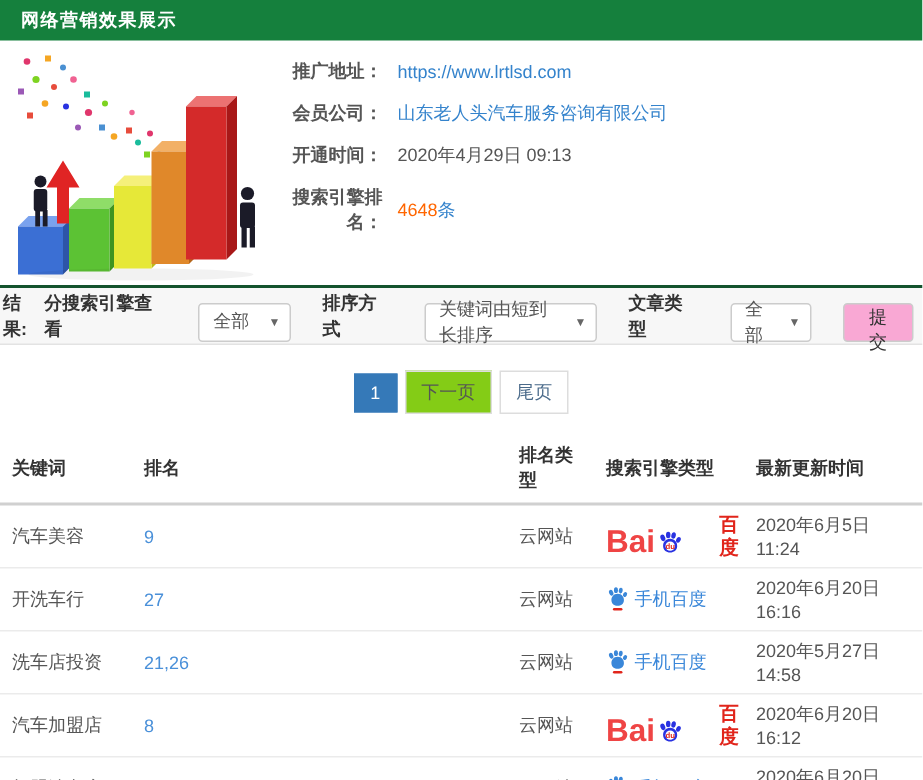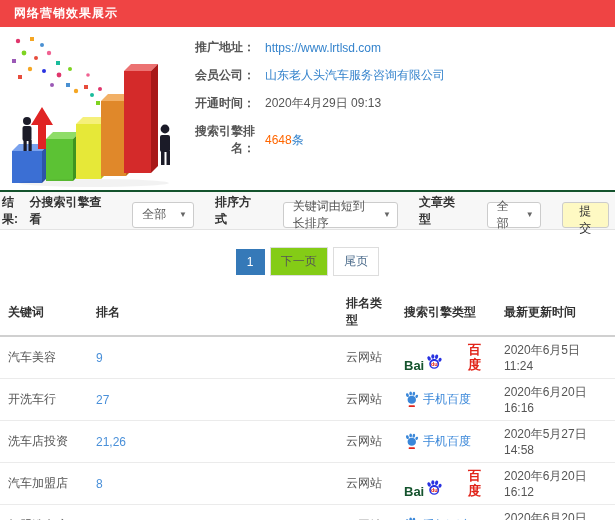--- a/index.html
+++ b/index.html
@@ -1,20 +1,20 @@
 <!DOCTYPE html>
 <html><head>
 <meta charset="utf-8">
 <style>
   * { margin:0; padding:0; box-sizing:border-box; }
   html,body { width:615px; height:520px; overflow:hidden; background:#fff;
     font-family:"Liberation Sans","DejaVu Sans",sans-serif; font-size:12px; color:#555; }
 
   
-  .app-header { height:27px; background:#ef4444; color:#fff; line-height:27px;
+  .app-header { height:27px; background:#15803d; color:#fff; line-height:27px;
     padding-left:14px; font-size:12px; font-weight:bold; letter-spacing:1px; }
 
   
   .top-section { display:flex; height:163px; }
   .chart-wrap { width:175px; padding:4px 0 0 4px; }
   .info-panel { flex:1; padding-top:12px; }
   .info-row { display:flex; align-items:center; margin-bottom:11px; }
   .info-label { width:80px; text-align:right; font-weight:bold; color:#555; flex:0 0 80px; }
   .info-value { margin-left:10px; color:#555; }
   a.link { color:#3483cc; text-decoration:none; cursor:pointer; }
@@ -26,21 +26,21 @@
     border-bottom:1px solid #e3e3e3; display:flex; align-items:center; padding:0 6px 0 2px; }
   .result-label { font-weight:bold; color:#333; }
   .filter-controls { margin-left:auto; display:flex; align-items:flex-end; gap:21px; }
   .filter-name { font-weight:bold; color:#333; }
   .select-box { background:#fff; border:1px solid #ccc; border-radius:3px; height:26px;
     display:flex; align-items:center; padding:0 6px 0 9px; cursor:pointer; color:#555; }
   .select-box .caret { margin-left:auto; padding-left:10px; font-size:8px; color:#666; }
   .sel-engine { width:63px; }
   .sel-sort { width:118px; }
   .sel-type { width:55px; }
-  .submit-btn { height:26px; padding:0 11px; background:#fef9c3; border:1px solid #ccc;
+  .submit-btn { height:26px; padding:0 11px; background:#f9a8d4; border:1px solid #ccc;
     border-radius:3px; color:#333; cursor:pointer; font-size:12px;
     font-family:"Liberation Sans","DejaVu Sans",sans-serif; }
 
   
   .pagination { text-align:center; margin:17px 0 13px 0; }
   .page-btn { display:inline-block; min-width:28px; padding:5px 10px; margin:0 1px;
     border:1px solid #ddd; font-size:12px; cursor:pointer; vertical-align:middle; }
   .page-btn.active { background:#3579b8; border-color:#3579b8; color:#fff; }
   .page-btn.gray { background:#84cc16; color:#555; }
   .page-btn.plain { background:#fff; color:#4a6a8a; }
@@ -48,21 +48,21 @@
   
   table { width:100%; border-collapse:collapse; table-layout:fixed; }
   th { text-align:left; font-size:12px; color:#333; font-weight:bold;
     padding:6px 8px; border-bottom:2px solid #d0d0d0; }
   td { padding:5px 8px; border-bottom:1px solid #ebebeb; color:#555; height:26px; }
   .col-kw { width:88px; } .col-rank { width:250px; } .col-rt { width:58px;margin-top:20px; }
   .col-eng { width:100px; } .col-upd { width:auto; }
   a.rank-link { color:#4a90d9; text-decoration:none; cursor:pointer; }
   .engine-cell-inner { display:flex; align-items:center; }
   .baidu-logo { display:inline-flex; align-items:flex-end; }
-  .baidu-logo .bai { color:#14532d; font-weight:bold; font-size:13px; line-height:1; }
+  .baidu-logo .bai { color:#ef4444; font-weight:bold; font-size:21px; line-height:1; }
   .baidu-logo .bd-cn { color:#e1251b; font-weight:bold; font-size:13px; line-height:1.1;margin-left:24px; }
   .mobile-logo { display:inline-flex; align-items:center; }
   .mobile-logo .m-txt { color:#3a87d9; margin-left:4px; }
 </style>
 </head>
 <body>
 
 <div class="app-header">网络营销效果展示</div>
 
 <div class="top-section">

